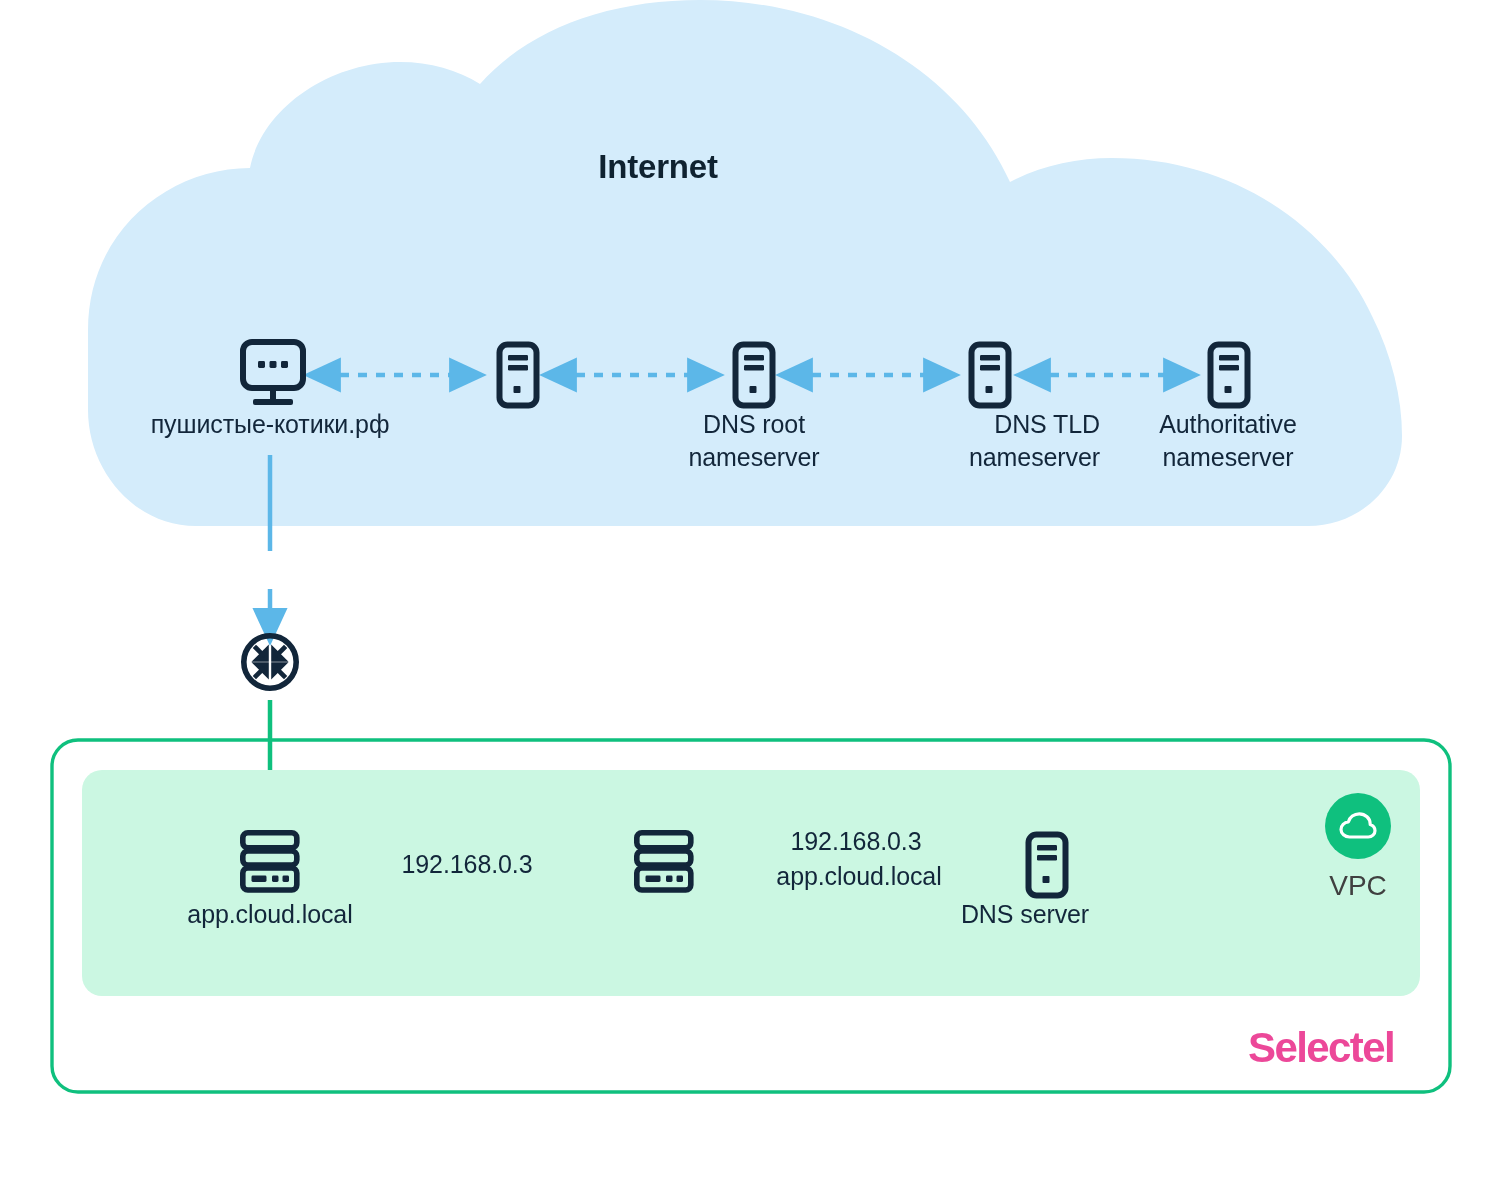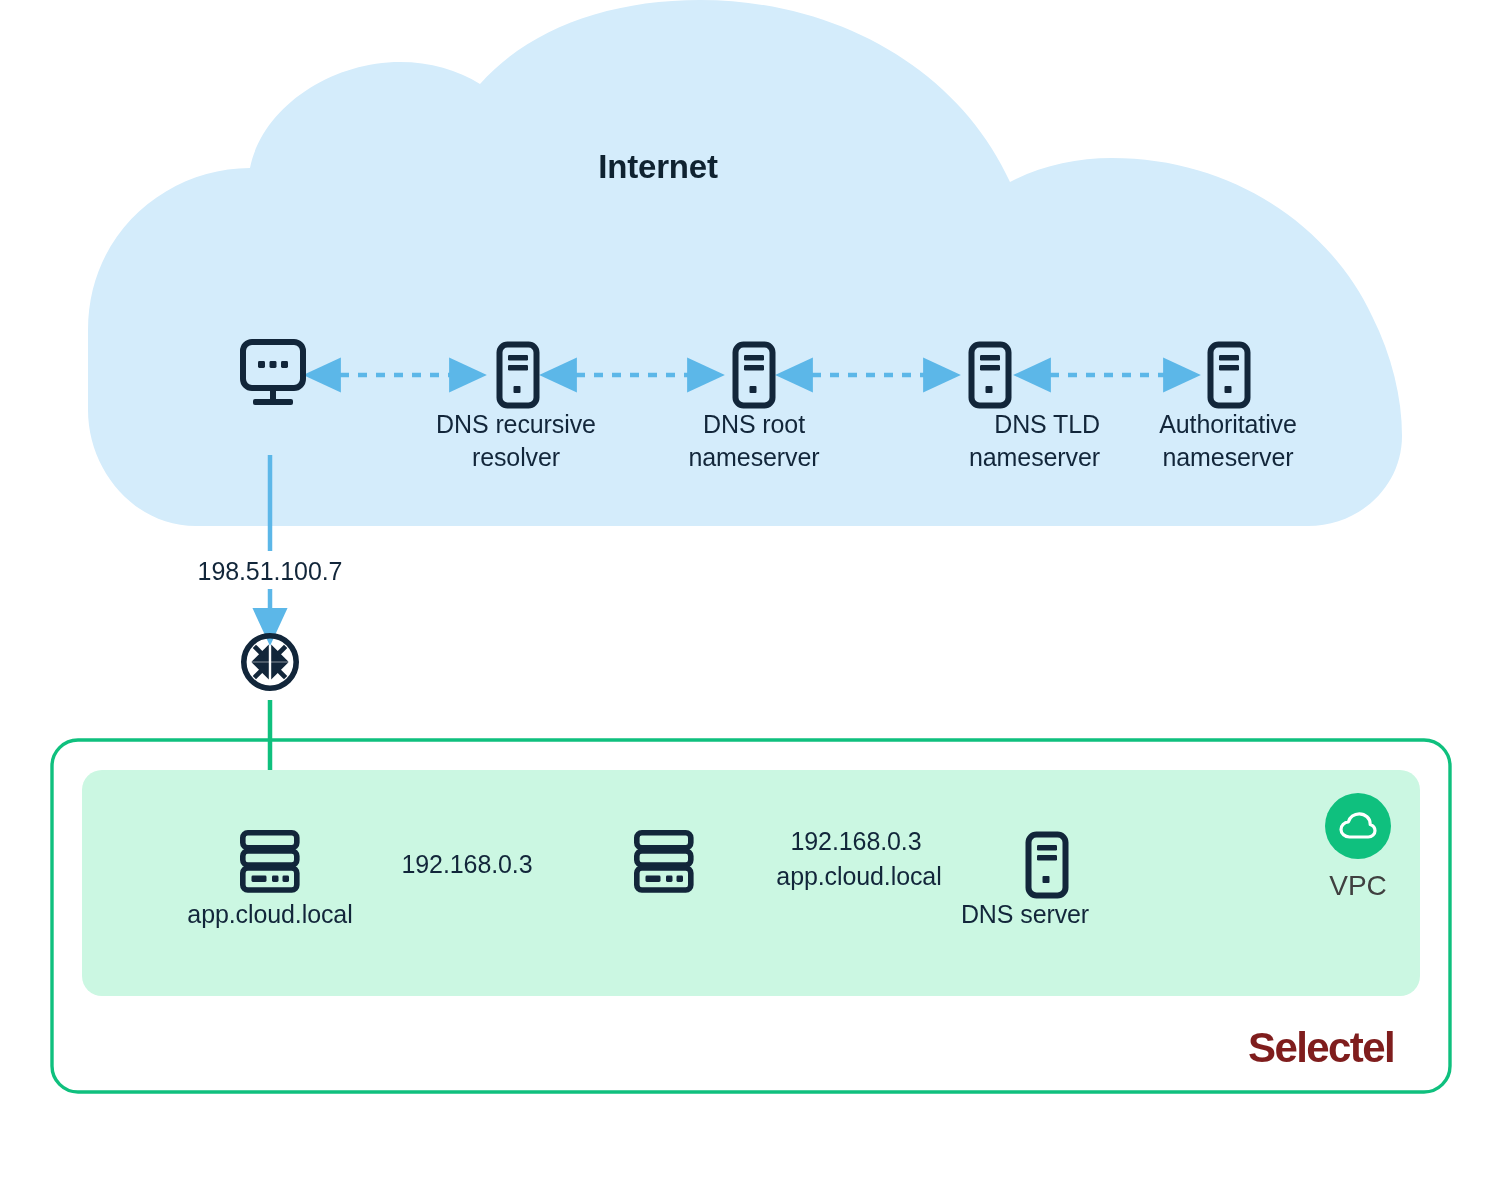--- a/index.html
+++ b/index.html
@@ -81,21 +81,21 @@
     color: #404040;
   }
   
   #selectel-logo {
     position: absolute;
     left: 1248px;
     top: 1024px;
     font-size: 42px;
     font-weight: bold;
     letter-spacing: -1.6px;
-    color: #7f1d1d;
+    color: #ec4899;
   }
 </style>
 </head>
 <body>
 
 <div id="stage">
 
   <svg class="layer" id="svg-layer" viewBox="0 0 1500 1178">
     <defs>
       <marker id="arrow-blue-r" markerWidth="9" markerHeight="9" refX="4.2" refY="4.5" orient="auto">
@@ -241,30 +241,28 @@
       <rect x="11" y="13" width="20" height="5.5" rx="1.2" fill="#12263a"></rect>
       <rect x="11" y="23" width="20" height="5.5" rx="1.2" fill="#12263a"></rect>
       <rect x="16.5" y="44" width="7" height="7" rx="1" fill="#12263a"></rect>
     </g>
   </svg>
 
   <div class="layer" id="dom-layer">
 
     <div id="internet-title">Internet</div>
 
-    <div class="node-label" style="left:406px; top:408px; width:220px;">DNS recursive
-resolver</div>
+    <div class="node-label" style="left:120px; top:408px; width:300px;">пушистые-котики.рф</div>
     <div class="node-label" style="left:644px; top:408px; width:220px;">DNS root
 nameserver</div>
     <div class="node-label" style="left:880px; top:408px; width:220px;text-align:right;">DNS TLD
 nameserver</div>
     <div class="node-label" style="left:1118px; top:408px; width:220px;">Authoritative
 nameserver</div>
 
-    <div class="edge-label" style="left:120px; top:556px; width:300px;">198.51.100.7</div>
 
     <div class="node-label" style="left:150px; top:898px; width:240px;">app.cloud.local</div>
     <div class="node-label" style="left:928px; top:898px; width:194px;">DNS server</div>
 
     <div class="edge-label" style="left:392px; top:849px; width:150px;">192.168.0.3</div>
     <div class="edge-label" style="left:784px; top:826px; width:144px;">192.168.0.3</div>
     <div class="edge-label" style="left:762px; top:861px; width:194px;">app.cloud.local</div>
 
     <div id="vpc-badge">
       <svg width="38" height="30" viewBox="0 0 38 30">

